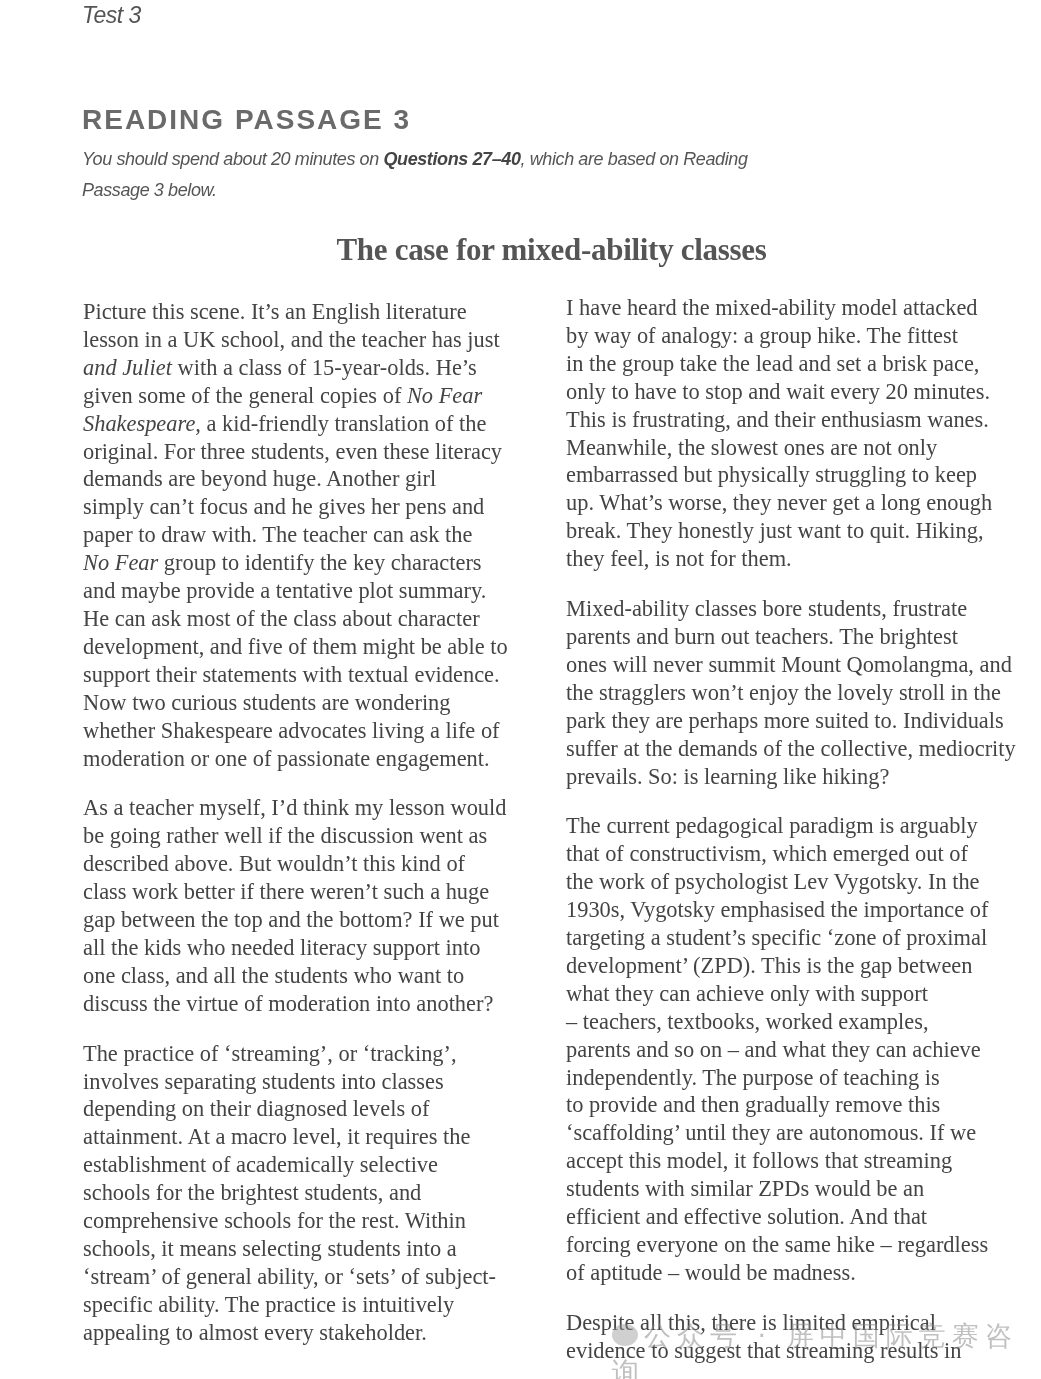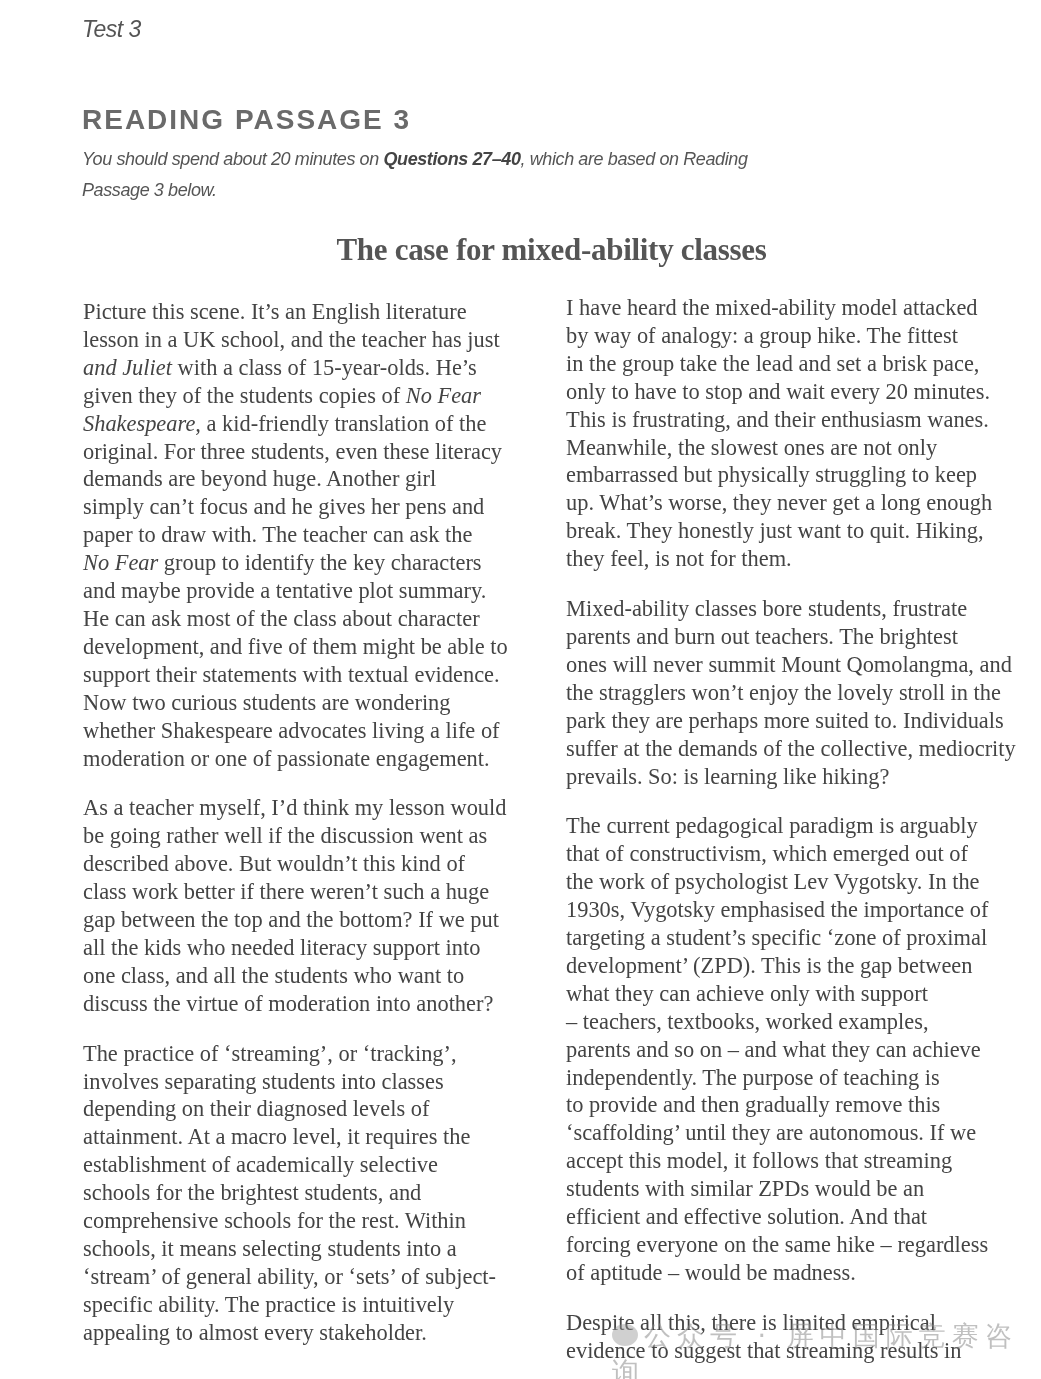--- a/index.html
+++ b/index.html
@@ -14,21 +14,21 @@
     overflow: hidden;
     color: #3a3a3a;
   }
   .page {
     position: absolute;
     left: 0; top: 0;
     width: 1041px; height: 1379px;
   }
   .test-label {
     position: absolute;
-    left: 82px; top: 16px;
+    left: 82px; top: 2px;
     font-family: "Liberation Sans", sans-serif;
     font-style: italic;
     font-size: 23px;
     color: #555;
     letter-spacing: -0.5px;
   }
   .passage-heading {
     position: absolute;
     left: 82px; top: 104px;
     font-family: "Liberation Sans", sans-serif;
@@ -108,21 +108,21 @@
     <span>You should spend about 20 minutes on </span><b>Questions 27–40</b><span>, which are based on Reading</span><br>
     <span>Passage 3 below.</span>
   </div>
   <div class="article-title">The case for mixed-ability classes</div>
 
   <div class="col col-left" id="col-left">
       <div class="para">
         <p><span>Picture this scene. It’s an English literature</span></p>
         <p><span>lesson in a UK school, and the teacher has just</span></p>
         <p><i>and Juliet</i><span> with a class of 15-year-olds. He’s</span></p>
-        <p><span>given they of the students copies of </span><i>No Fear</i></p>
+        <p><span>given some of the general copies of </span><i>No Fear</i></p>
         <p><i>Shakespeare,</i><span> a kid-friendly translation of the</span></p>
         <p><span>original. For three students, even these literacy</span></p>
         <p><span>demands are beyond huge. Another girl</span></p>
         <p><span>simply can’t focus and he gives her pens and</span></p>
         <p><span>paper to draw with. The teacher can ask the</span></p>
         <p><i>No Fear</i><span> group to identify the key characters</span></p>
         <p><span>and maybe provide a tentative plot summary.</span></p>
         <p><span>He can ask most of the class about character</span></p>
         <p><span>development, and five of them might be able to</span></p>
         <p><span>support their statements with textual evidence.</span></p>

